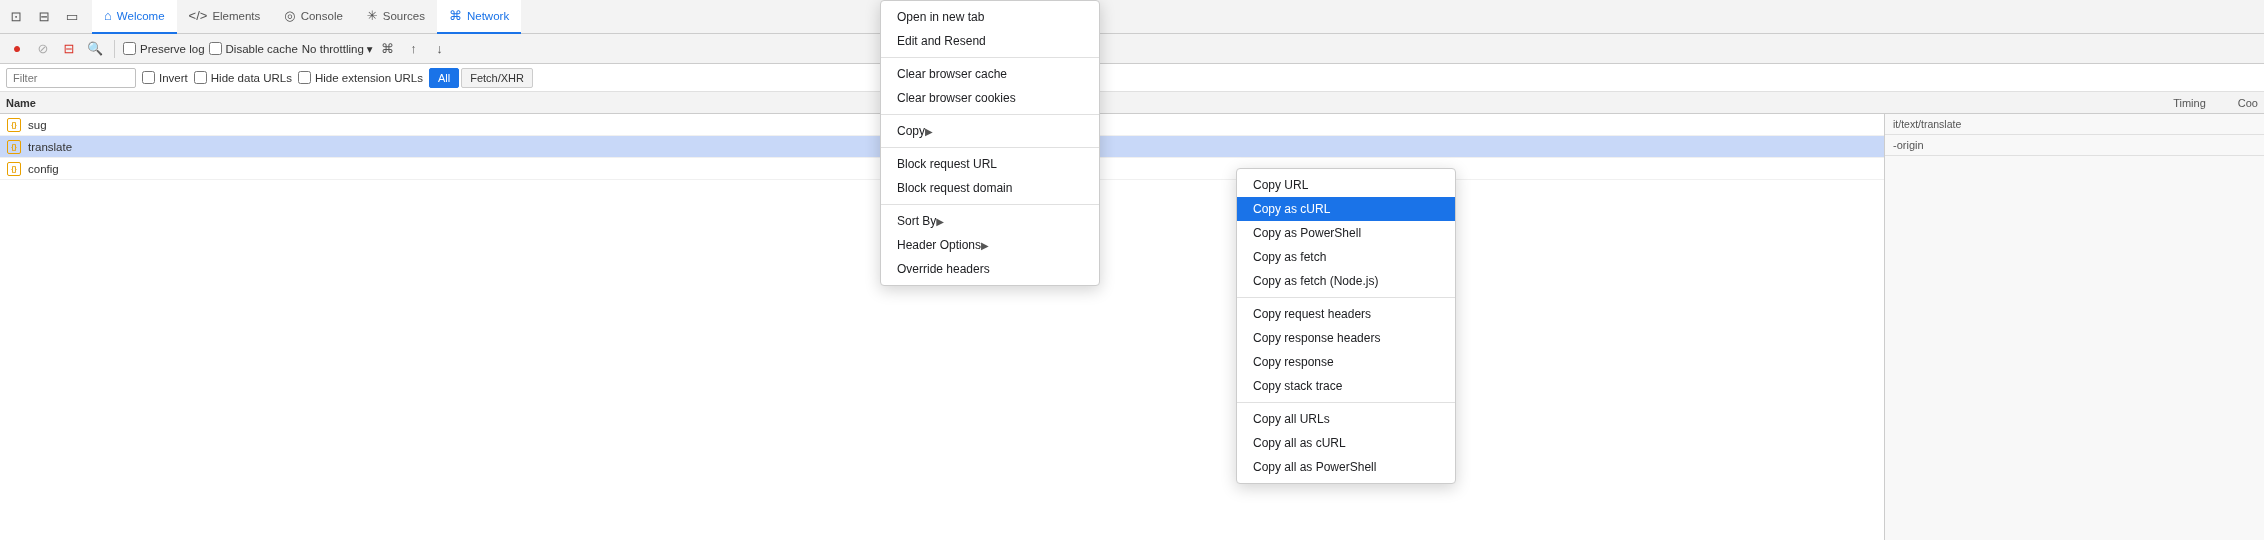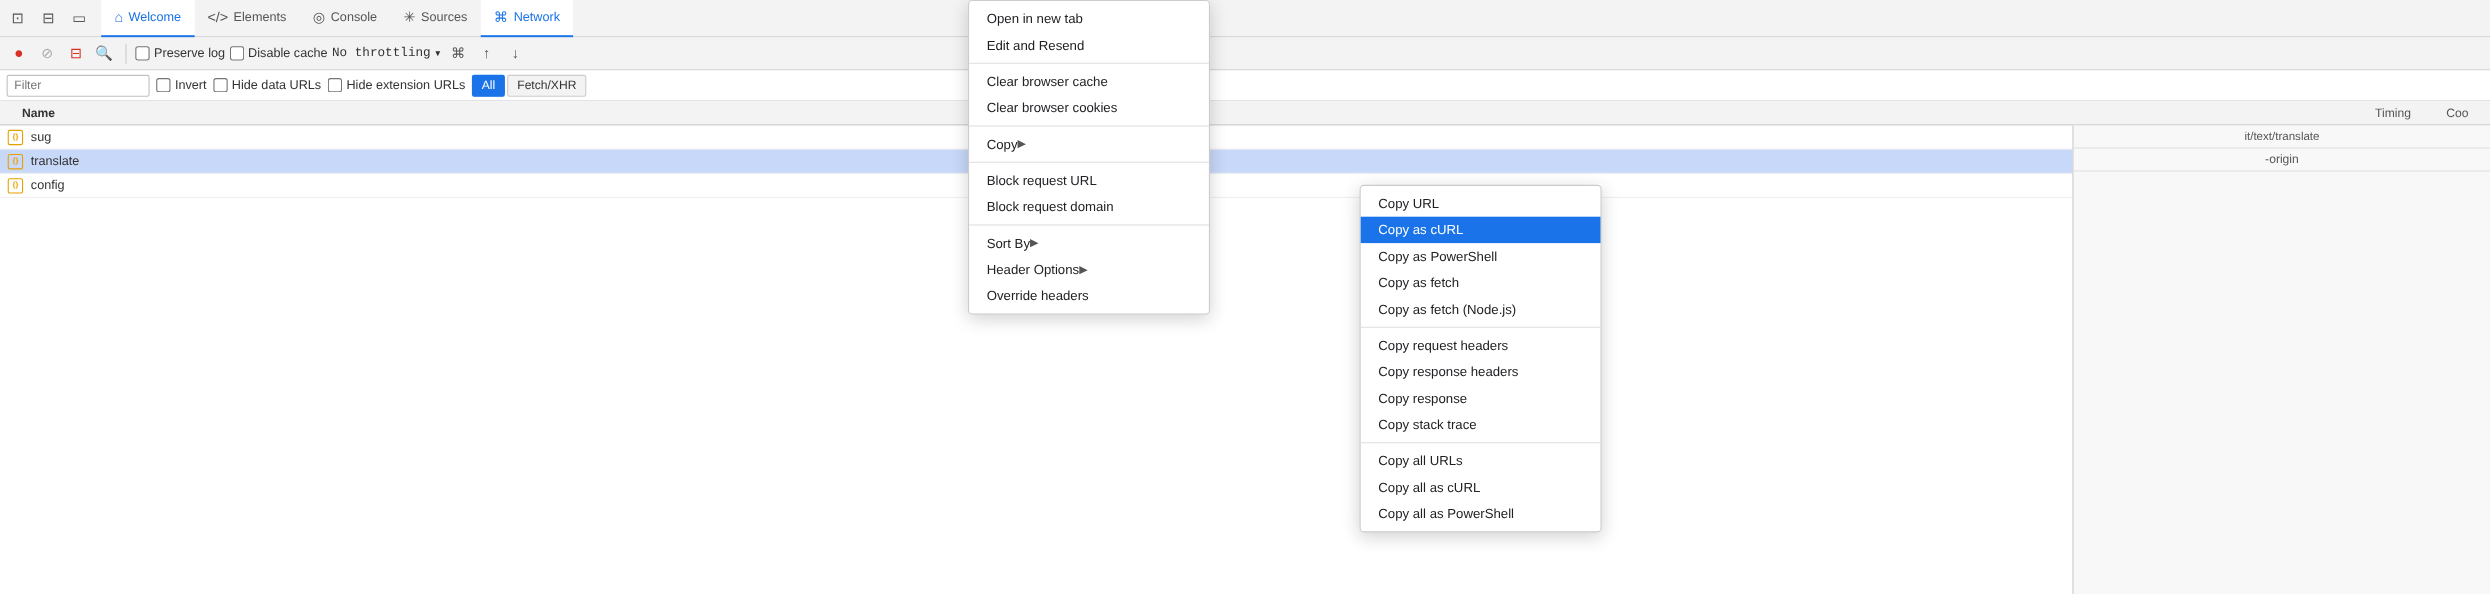--- a/index.html
+++ b/index.html
@@ -100,21 +100,20 @@
       display: flex; align-items: center; gap: 4px;
       font-size: 11.5px; color: #333;
       cursor: pointer; white-space: nowrap;
     }
     .checkbox-label input { cursor: pointer; }
 
     .throttle-select {
       display: flex; align-items: center; gap: 3px;
       font-size: 11.5px; color: #333;
       cursor: pointer;
-      font-family: Liberation Mono, monospace;
     }
 
     
     .filter-bar {
       display: flex;
       align-items: center;
       background: #fff;
       border-bottom: 1px solid #e0e0e0;
       height: 28px;
       padding: 0 6px;
@@ -152,36 +151,35 @@
       border-color: #1a73e8;
     }
 
     
     .table-header {
       display: flex;
       align-items: center;
       background: #f3f3f3;
       border-bottom: 1px solid #ccc;
       height: 22px;
-      padding: 0 20px;
+      padding: 0 6px;
       font-size: 11px;
       color: #333;
       flex-shrink: 0;
     }
 
     .th-name { width: 880px; font-weight: 600; }
     .th-timing { color: #555; margin-left: auto; margin-right: 20px; }
     .th-coo { color: #555; margin-left: 12px; }
 
     
     .network-list {
       flex: 1;
       overflow: hidden;
       position: relative;
-      text-align: center;
     }
 
     .network-row {
       display: flex;
       align-items: center;
       height: 22px;
       padding: 0 6px;
       border-bottom: 1px solid #f0f0f0;
       font-size: 11px;
       cursor: pointer;

